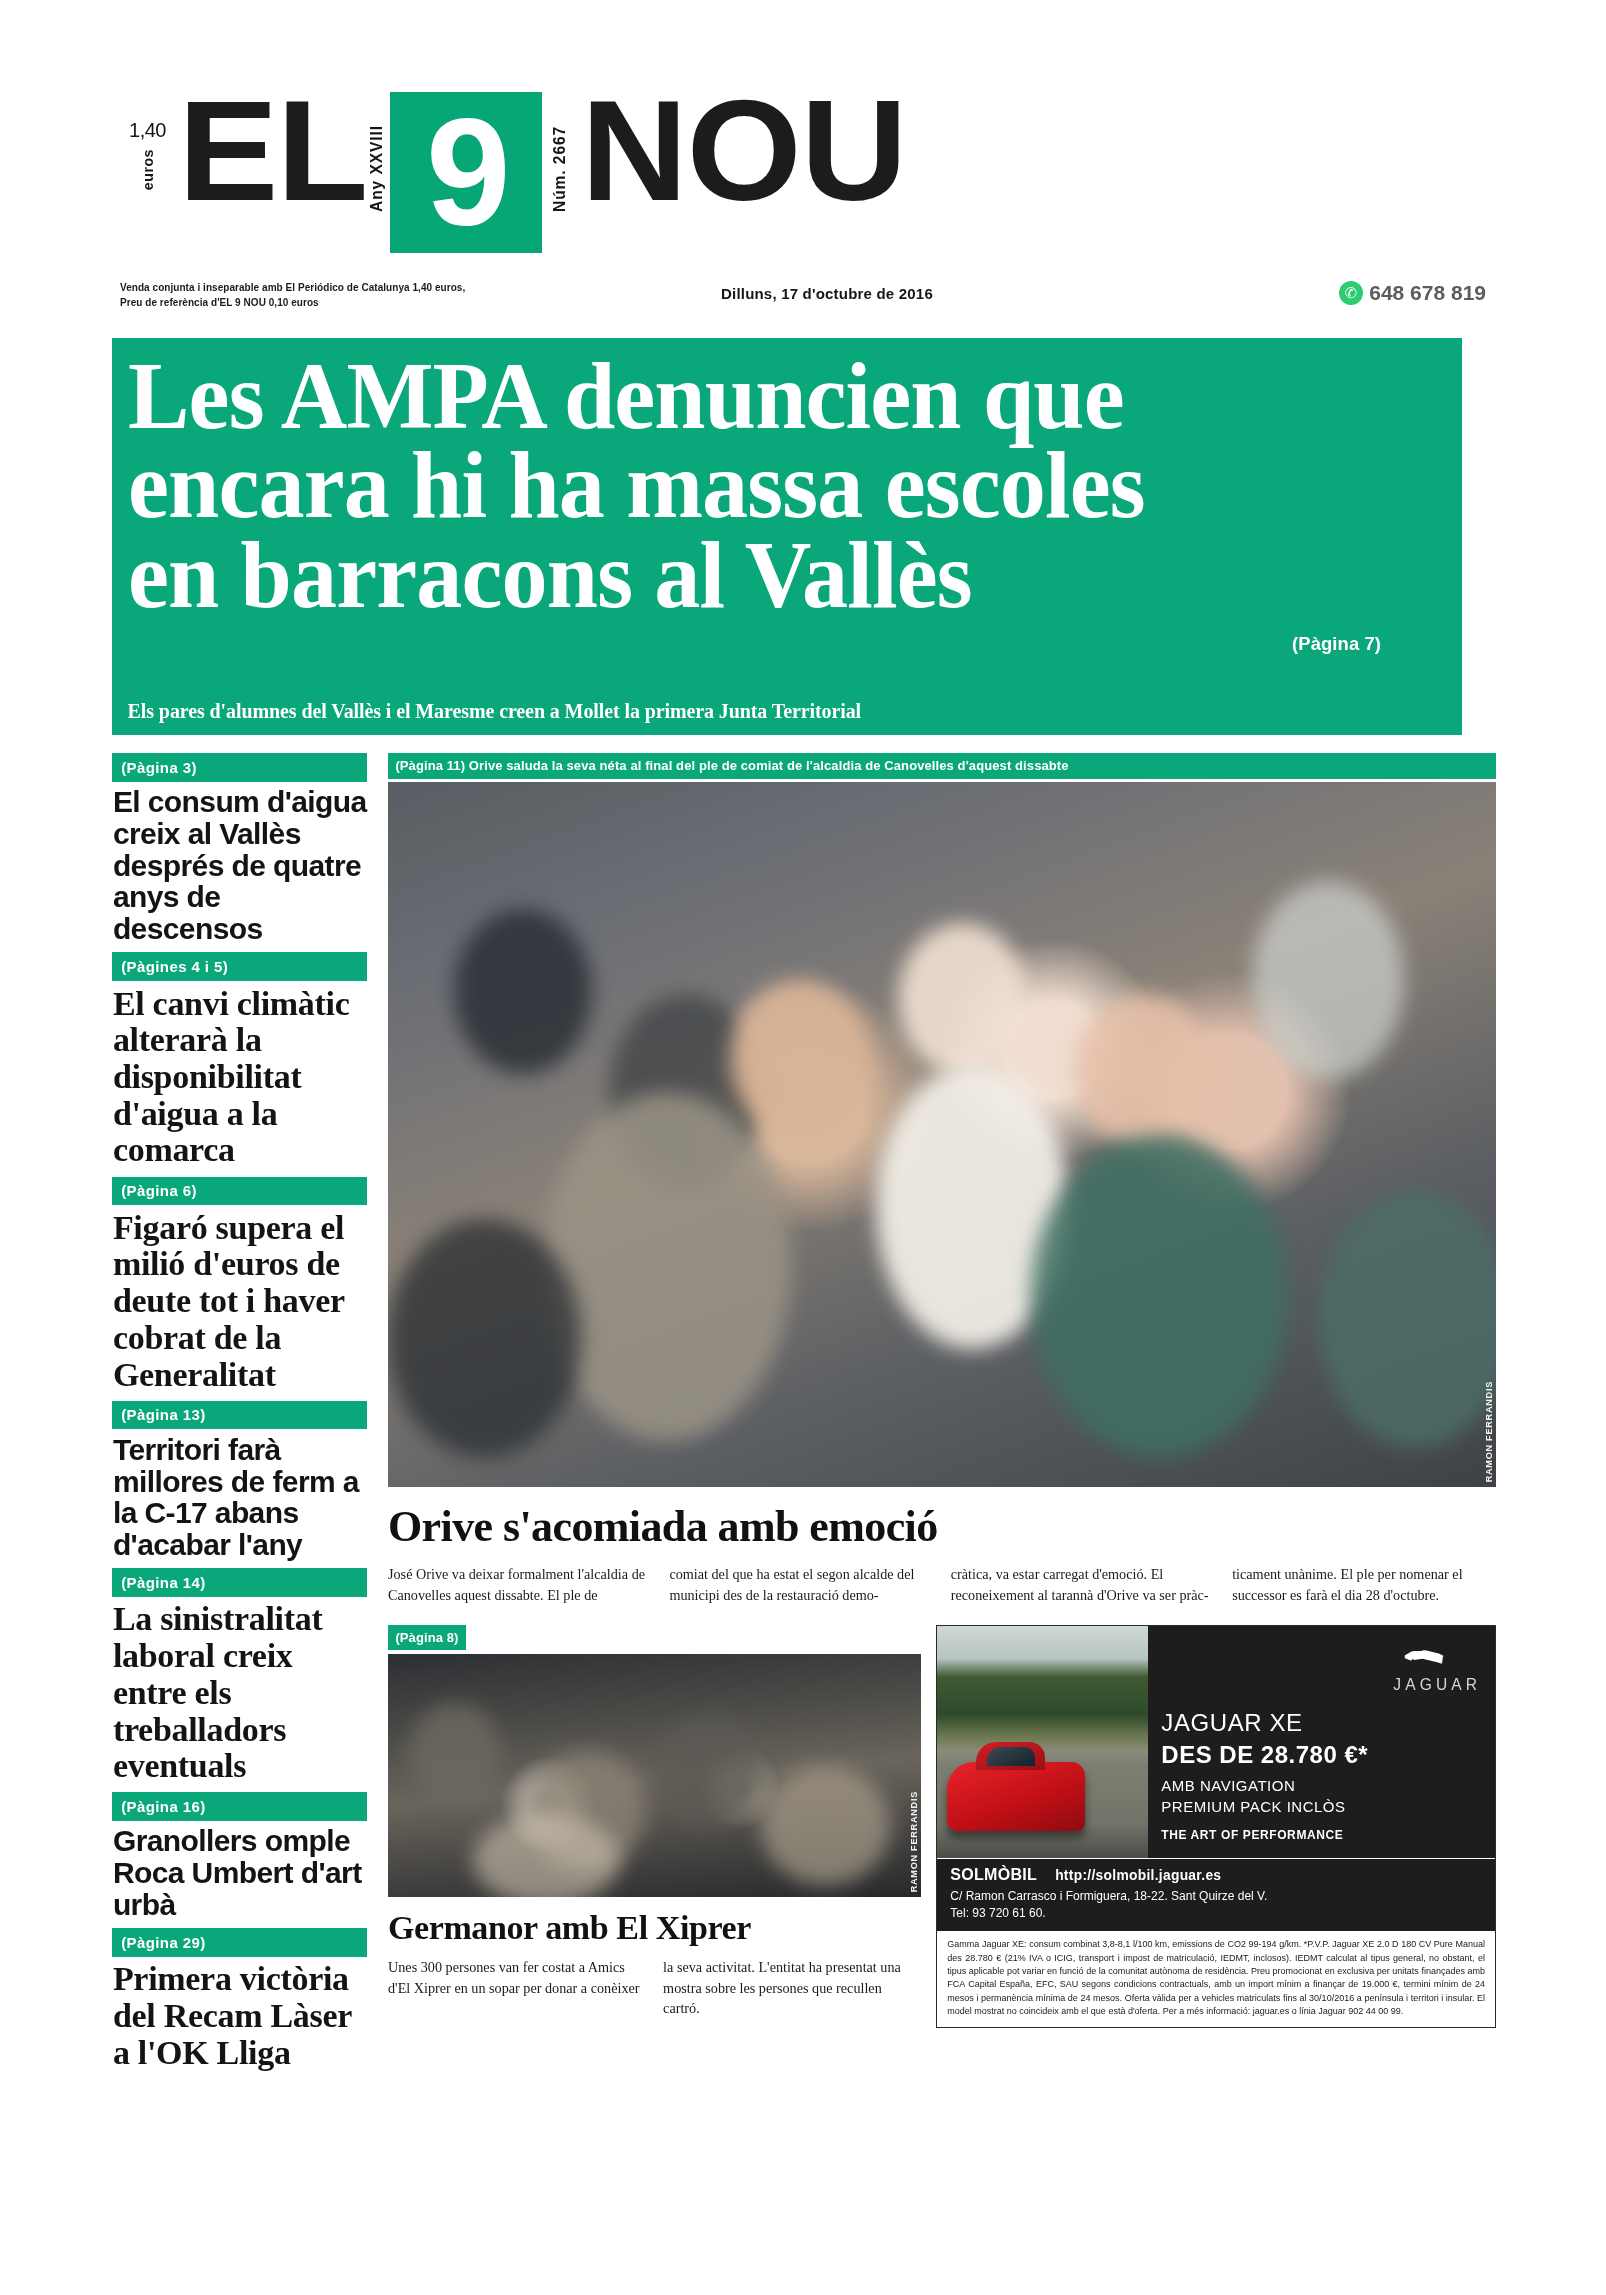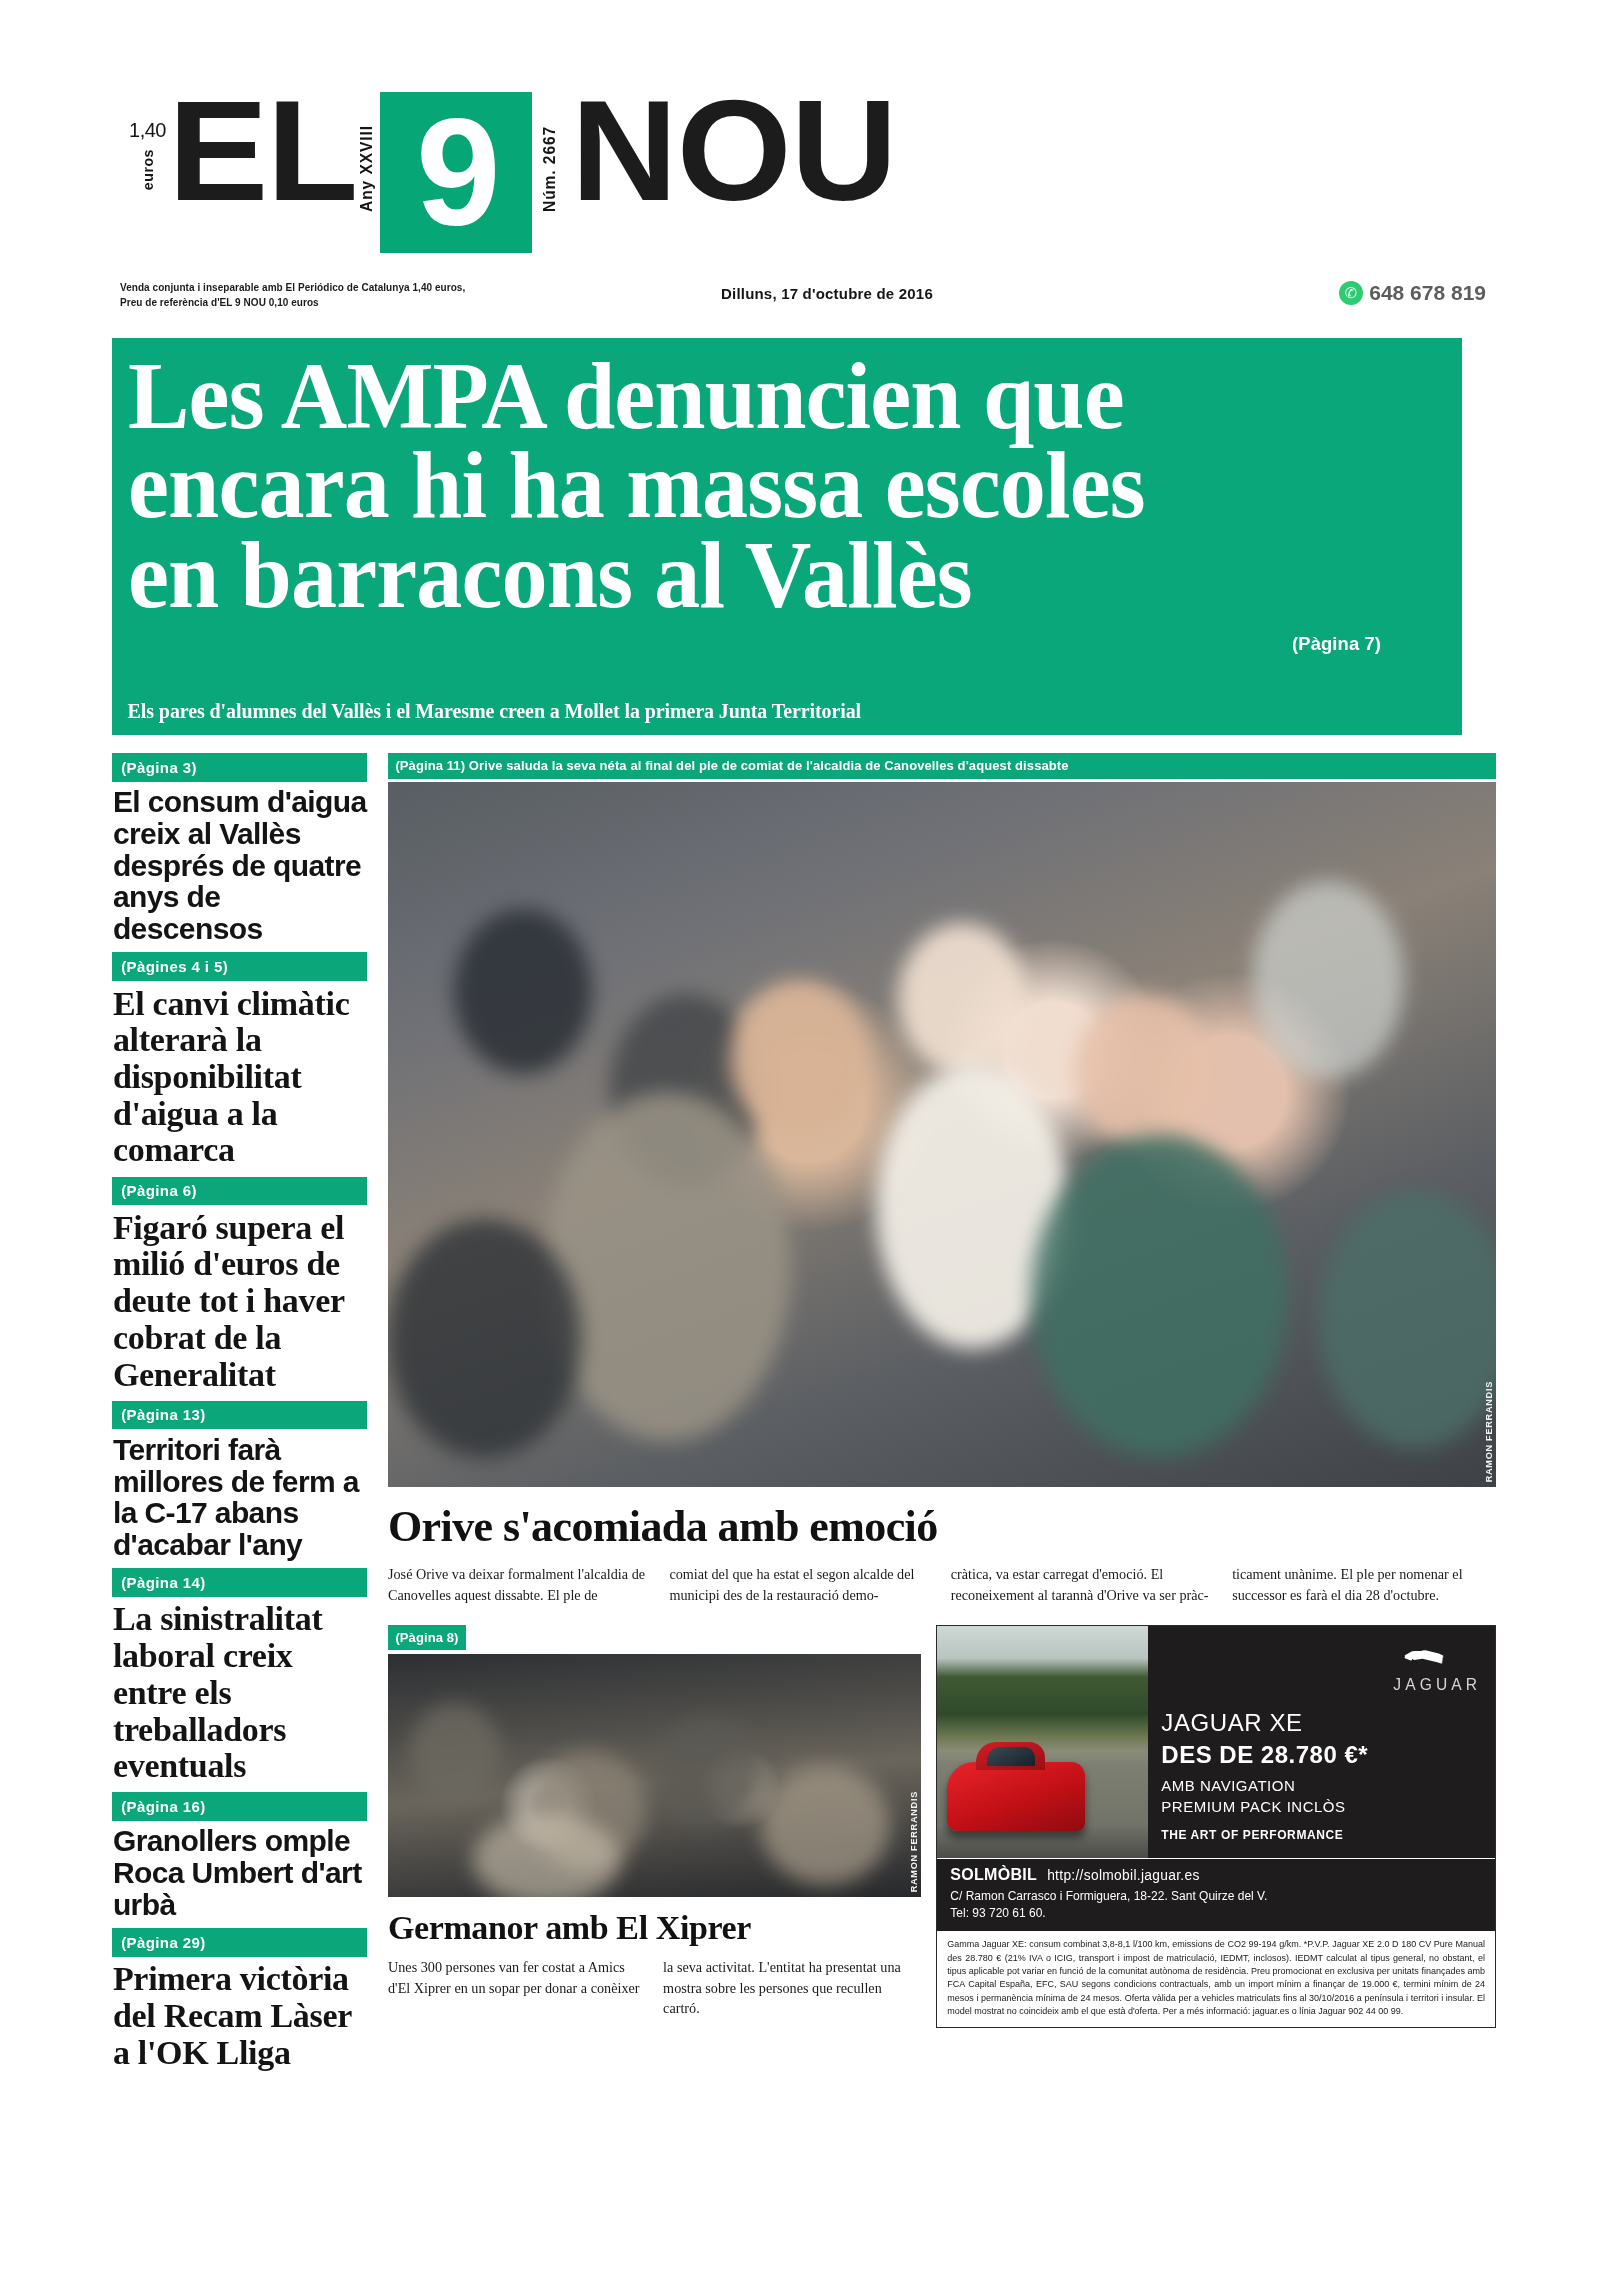--- a/index.html
+++ b/index.html
@@ -16,21 +16,21 @@
   .price-block {
     position: absolute; left: 120px; top: 119px; width: 55px;
     text-align: center;
   }
   .price-num { font-size: 20px; font-weight: 400; letter-spacing: -0.5px; color: #161616; }
   .price-eur {
     font-size: 14.2px; font-weight: 700; color: #161616;
     writing-mode: vertical-rl; transform: rotate(180deg);
     margin: 7.4px auto 0; letter-spacing: 0.5px;
   }
-  .logo-row { position: absolute; left: 168px; top: 96px; display: flex; align-items: flex-start; }
+  .logo-row { position: absolute; left: 178px; top: 96px; display: flex; align-items: flex-start; }
   .logo-el {
     font-size: 142px; font-weight: 800; line-height: 0.78;
     letter-spacing: -1.8px; color: #1c1c1c;
     font-family: "Liberation Sans", sans-serif;
     transform: scaleX(1.06); transform-origin: left top;
   }
   .logo-any {
     font-size: 15.6px; font-weight: 800; color: #161616; letter-spacing: 0.9px;
     writing-mode: vertical-rl; transform: rotate(180deg);
     margin: 8.3px 2.8px 0 12px; height: 108px;
@@ -224,21 +224,21 @@
   .ad-l1 { font-size: 24px; font-weight: 400; letter-spacing: 0.6px; margin-bottom: 3.7px; }
   .ad-l2 { font-size: 24px; font-weight: 700; letter-spacing: 0.5px; margin-bottom: 7.4px; }
   .ad-l3 { font-size: 15px; font-weight: 400; letter-spacing: 0.5px; margin-bottom: 4.6px; }
   .ad-l4 { font-size: 15px; font-weight: 400; letter-spacing: 0.5px; margin-bottom: 13px; }
   .ad-l5 { font-size: 12px; font-weight: 600; letter-spacing: 0.6px; }
   .ad-dealer {
     background: #1e1c1d; color: #fff; padding: 7.4px 13px 9.2px;
     border-top: 1.8px solid #ffffff;
   }
   .ad-d1 { font-size: 16px; font-weight: 700; letter-spacing: 0.3px; margin-bottom: 3.7px; }
-  .ad-d1 span.url { font-size: 13.8px; font-weight: 400; margin-left: 10px; }
+  .ad-d1 span.url { font-size: 13.8px; font-weight: 700; margin-left: 18px; }
   .ad-d2 { font-size: 12px; font-weight: 400; line-height: 1.42; }
   .ad-legal {
     padding: 7.4px 10px 8.3px; color: #1a1a1a;
     font-size: 9px; line-height: 1.48; text-align: justify;
   }
 </style>
 </head>
 <body>
 
 <div class="page">

